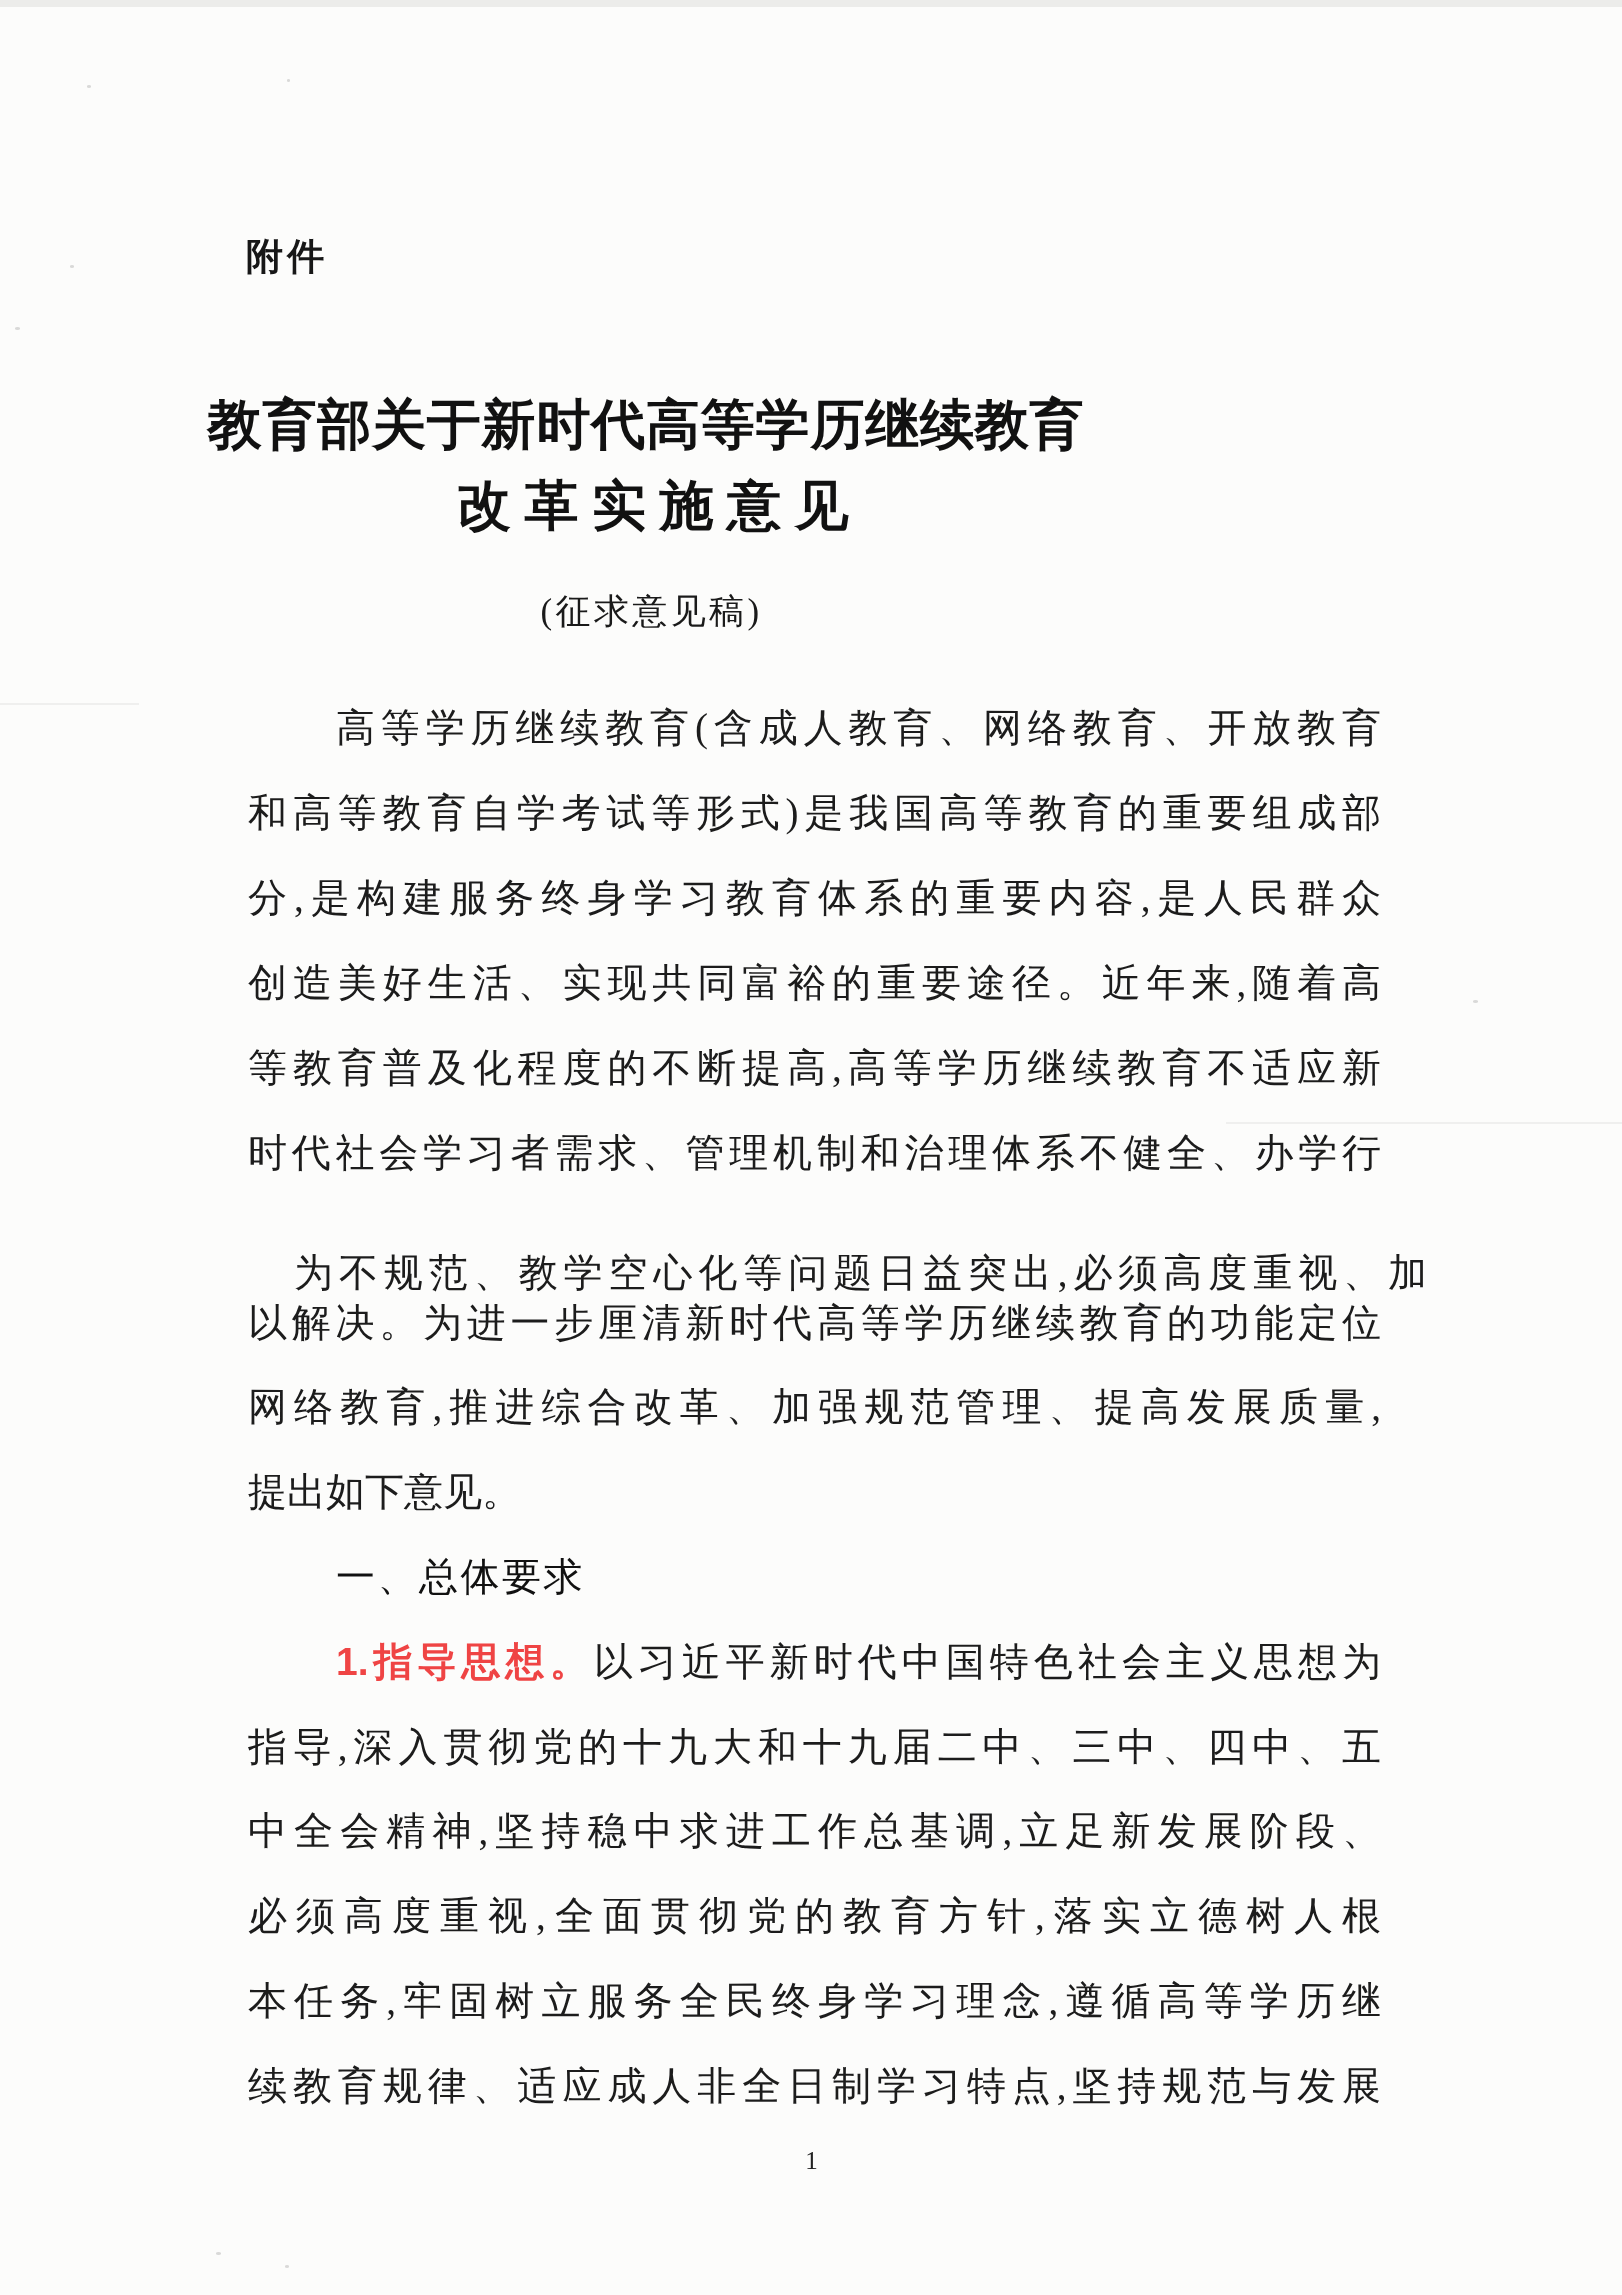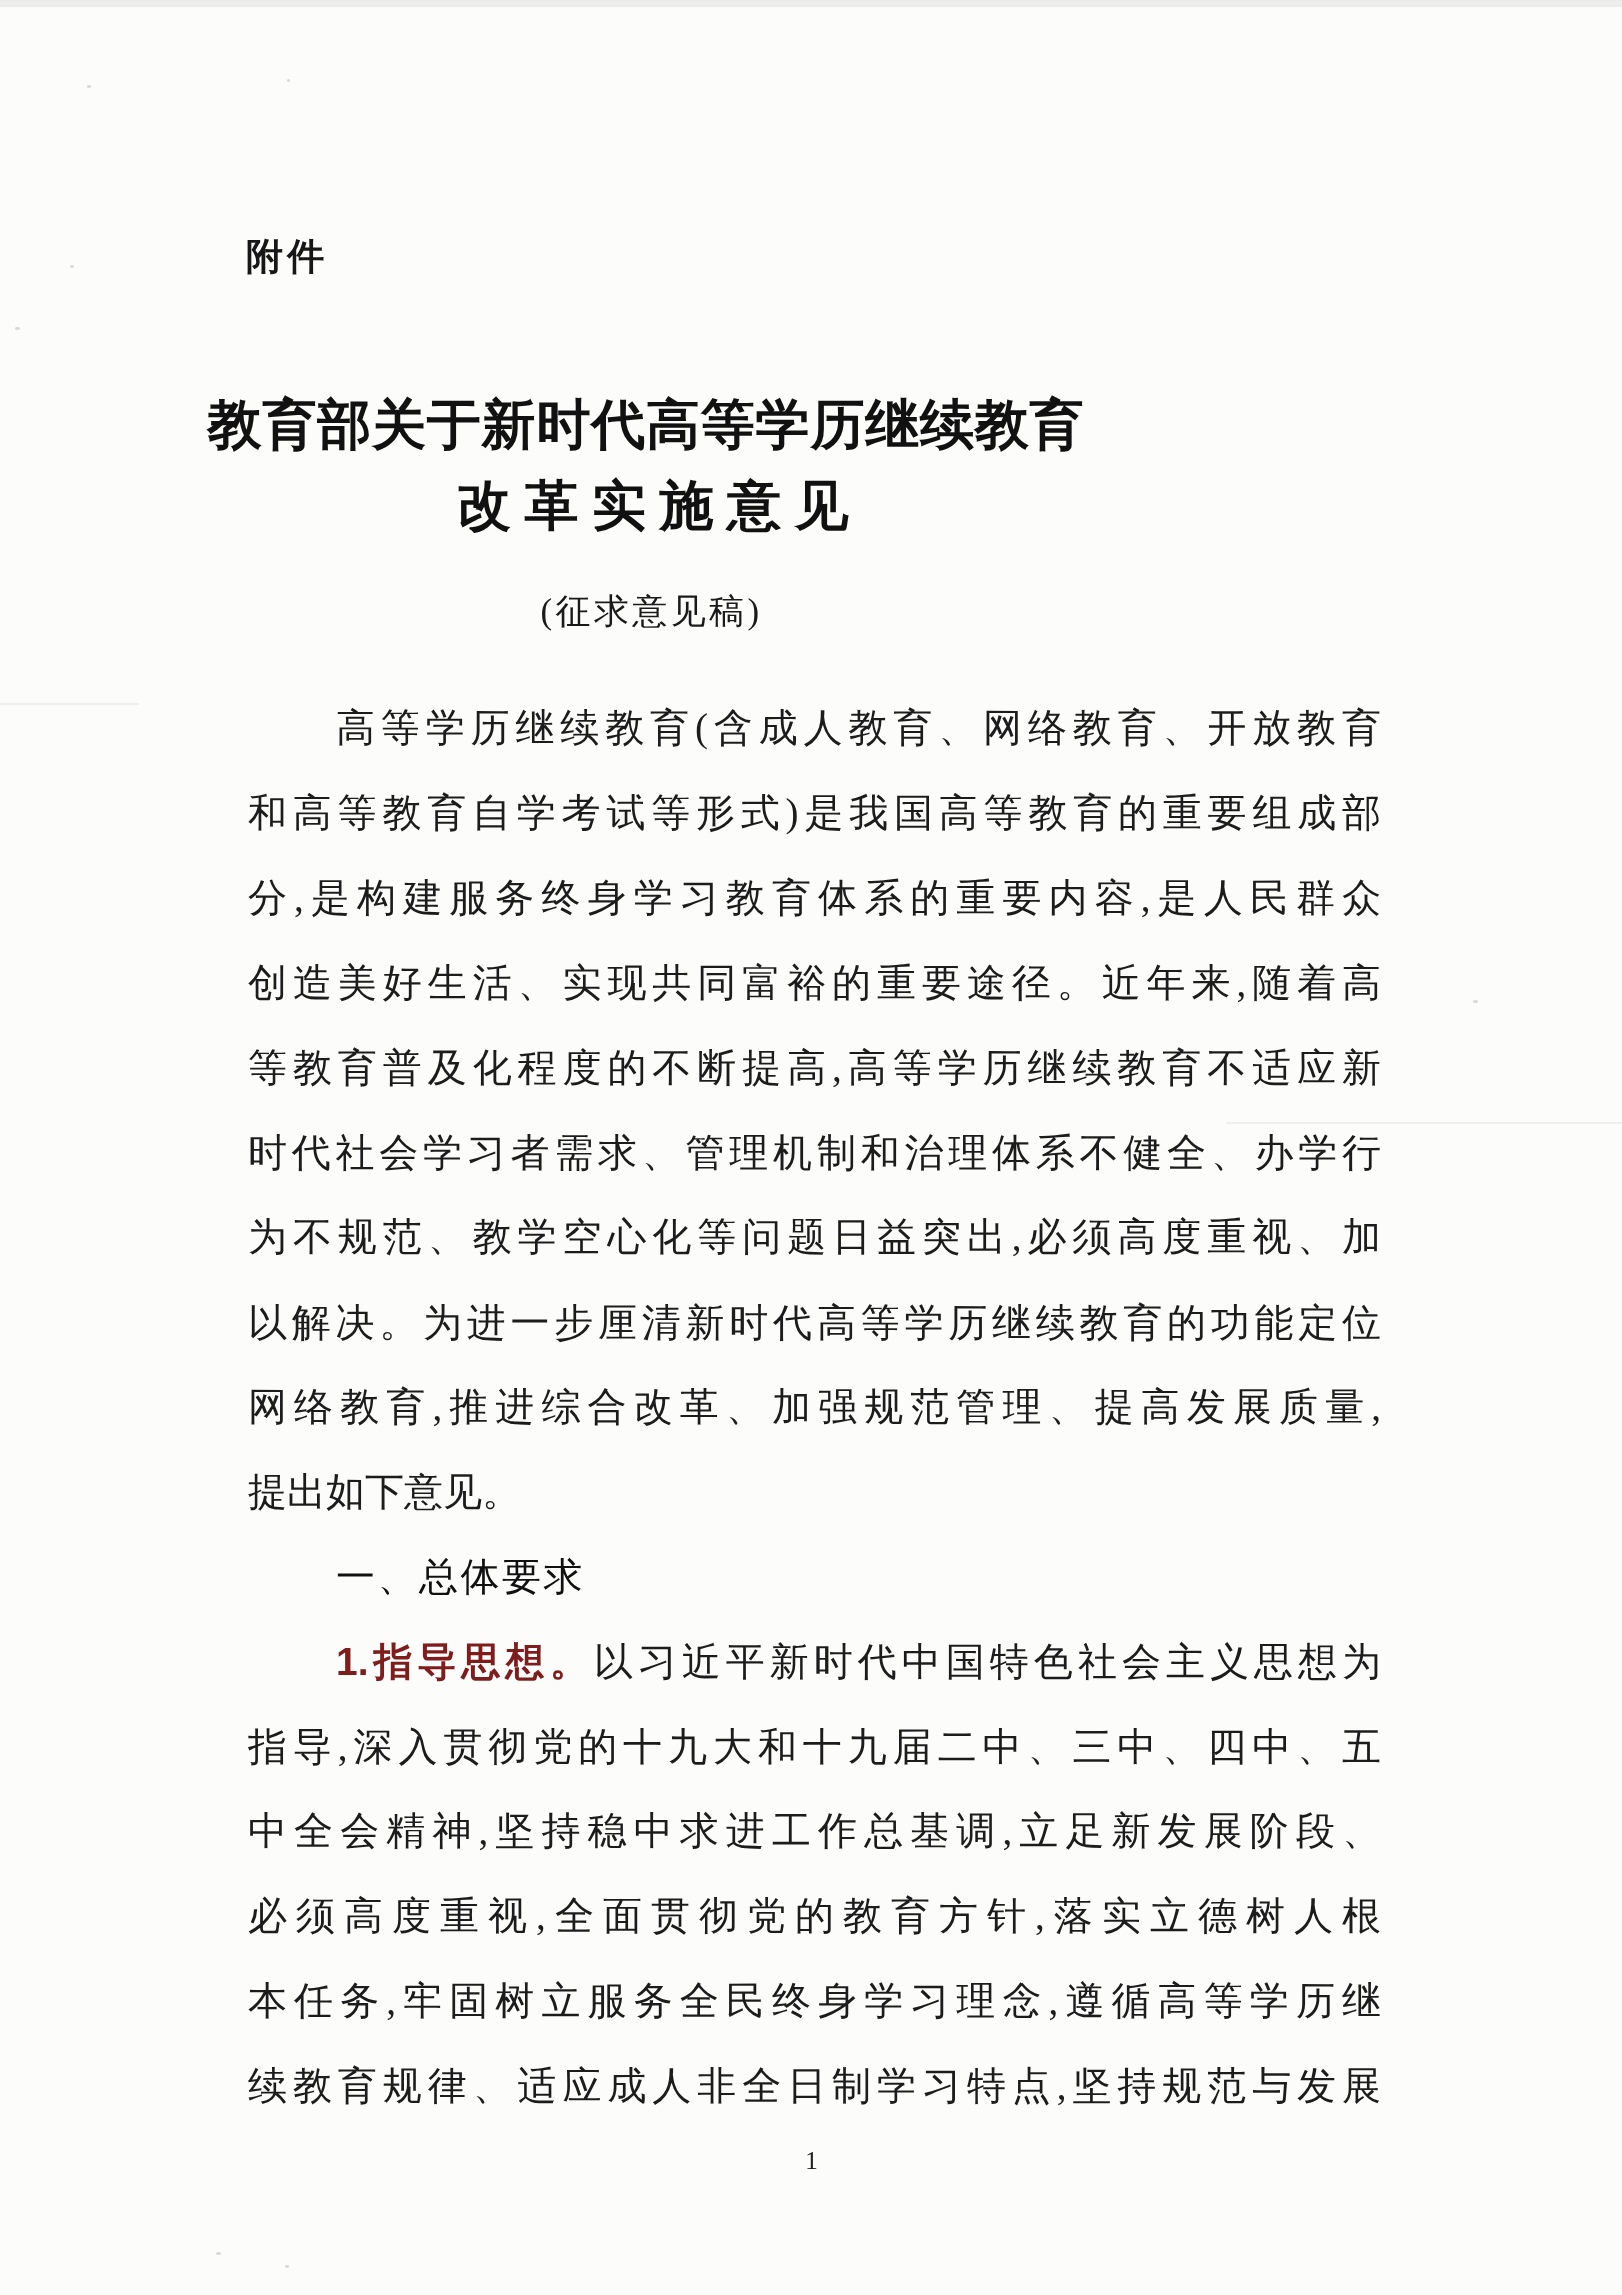--- a/index.html
+++ b/index.html
@@ -42,30 +42,30 @@
     color: #1c1c1c;
   }
   .body-line.indent { padding-left: 88px; }
   .body-line.no-justify { text-align: left; text-align-last: auto; }
   .section-heading {
     font-family: "Liberation Sans", "DejaVu Sans", sans-serif;
     font-weight: 400; color: #111; letter-spacing: 2.5px;
   }
   .bold-lead {
     font-family: "Liberation Sans", "DejaVu Sans", sans-serif;
-    font-weight: 700; color: #7f1d1d;
+    font-weight: 700; color: #ef4444;
   }
   .page-number {
     position: absolute; left: 0; top: 2148px; width: 1623px;
     text-align: center; font-size: 25px; line-height: 1; color: #222;
   }
   
   .r0  { top: 685px; }  .r1  { top: 770px; }  .r2  { top: 855px; }
   .r3  { top: 940px; } .r4  { top: 1025px; } .r5  { top: 1110px; }
-  .r6  { top: 1194px; } .r7  { top: 1280px; } .r8  { top: 1364px; }
+  .r6  { top: 1230px; margin-left: 46px; } .r7  { top: 1280px; } .r8  { top: 1364px; }
   .r9  { top: 1449px; } .r10 { top: 1534px; } .r11 { top: 1619px; }
   .r12 { top: 1704px; } .r13 { top: 1788px; } .r14 { top: 1873px; }
   .r15 { top: 1958px; } .r16 { top: 2043px; }
 </style>
 </head>
 <body>
 
 <div class="scan-edge-top"></div>
 <div class="speck" style="left:87px; top:85px; width:4.2px; height:2.5px;"></div>
 <div class="speck" style="left:287px; top:79px; width:3.4px; height:2.5px;"></div>

